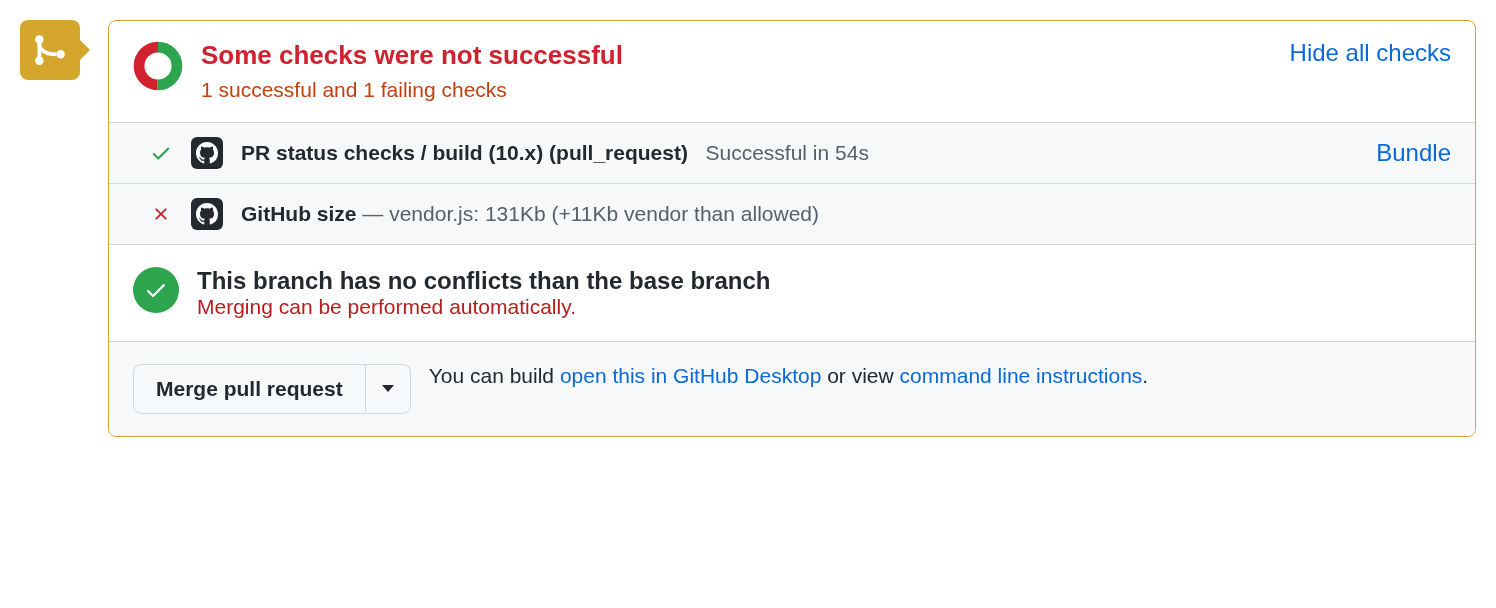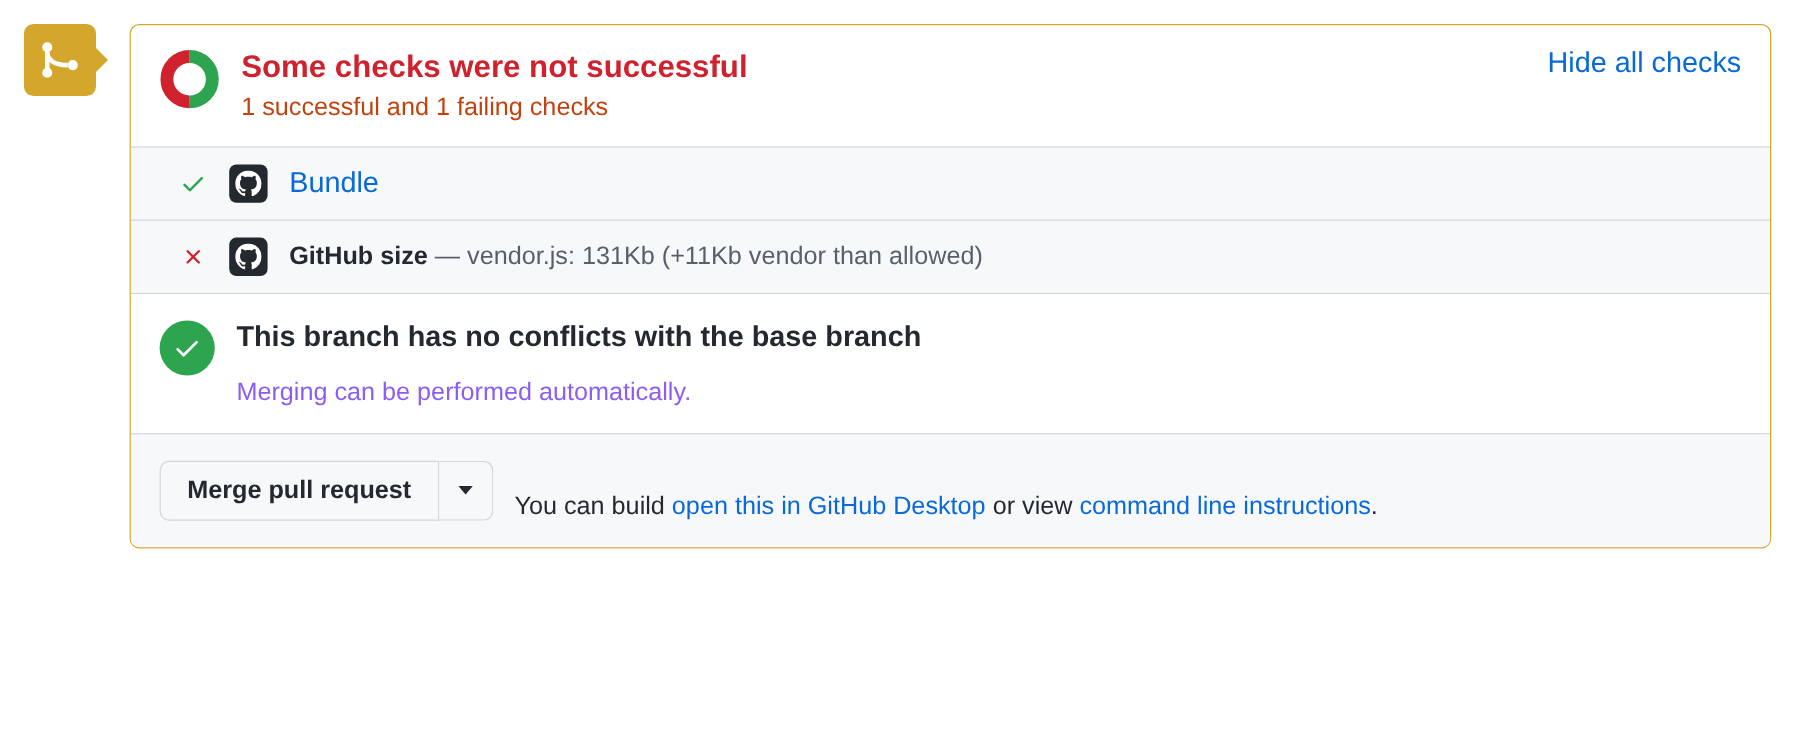--- a/index.html
+++ b/index.html
@@ -116,28 +116,28 @@
     justify-content: center;
     flex-shrink: 0;
   }
   .conflicts-title {
     font-size: 24px;
     font-weight: 600;
     color: #24292f;
   }
   .conflicts-sub {
     font-size: 21px;
-    color: #8b5cf6;
-    margin-top: 20px;
+    color: #b91c1c;
+    margin-top: 0;
   }
   .merge-footer {
     padding: 22px 24px;
     background: #f6f8fa;
     display: flex;
-    align-items: flex-end;
+    align-items: flex-start;
     gap: 18px;
     font-size: 21px;
     color: #24292f;
   }
   .btn-group {
     display: inline-flex;
   }
   .btn {
     font-size: 21px;
     font-weight: 600;
@@ -195,20 +195,23 @@
       <div class="status-icon">
         <svg width="22" height="22" viewBox="0 0 16 16" fill="#2da44e">
             <path d="M13.78 4.22a.75.75 0 0 1 0 1.06l-7.25 7.25a.75.75 0 0 1-1.06 0L2.22 9.28a.75.75 0 1 1 1.06-1.06L6 10.94l6.72-6.72a.75.75 0 0 1 1.06 0z"></path>
           </svg>
       </div>
       <div class="avatar">
         <svg width="22" height="22" viewBox="0 0 16 16" fill="#ffffff">
             <path d="M8 0C3.58 0 0 3.58 0 8c0 3.54 2.29 6.53 5.47 7.59.4.07.55-.17.55-.38 0-.19-.01-.82-.01-1.49-2.01.37-2.53-.49-2.69-.94-.09-.23-.48-.94-.82-1.13-.28-.15-.68-.52-.01-.53.63-.01 1.08.58 1.23.82.72 1.21 1.87.87 2.33.66.07-.52.28-.87.51-1.07-1.78-.2-3.64-.89-3.64-3.95 0-.87.31-1.59.82-2.15-.08-.2-.36-1.02.08-2.12 0 0 .67-.21 2.2.82.64-.18 1.32-.27 2-.27.68 0 1.36.09 2 .27 1.53-1.04 2.2-.82 2.2-.82.44 1.1.16 1.92.08 2.12.51.56.82 1.27.82 2.15 0 3.07-1.87 3.75-3.65 3.95.29.25.54.73.54 1.48 0 1.07-.01 1.93-.01 2.2 0 .21.15.46.55.38A8.013 8.013 0 0 0 16 8c0-4.42-3.58-8-8-8z"></path>
           </svg>
       </div>
+      <div class="check-text">
+        <strong>PR status checks / build (10.x) (pull_request)</strong>&nbsp;&nbsp;&nbsp;<span>Successful in 54s</span>
+      </div>
       <div class="link">Bundle</div>
     </div>
 
     <div class="check-row section">
       <div class="status-icon">
         <svg width="20" height="20" viewBox="0 0 16 16" fill="#cf222e">
             <path d="M3.72 3.72a.75.75 0 0 1 1.06 0L8 6.94l3.22-3.22a.75.75 0 1 1 1.06 1.06L9.06 8l3.22 3.22a.75.75 0 1 1-1.06 1.06L8 9.06l-3.22 3.22a.75.75 0 0 1-1.06-1.06L6.94 8 3.72 4.78a.75.75 0 0 1 0-1.06z"></path>
           </svg>
       </div>
       <div class="avatar">
@@ -221,21 +224,21 @@
       </div>
     </div>
 
     <div class="conflicts section">
       <div class="big-check">
         <svg width="24" height="24" viewBox="0 0 16 16" fill="#ffffff">
             <path d="M13.78 4.22a.75.75 0 0 1 0 1.06l-7.25 7.25a.75.75 0 0 1-1.06 0L2.22 9.28a.75.75 0 1 1 1.06-1.06L6 10.94l6.72-6.72a.75.75 0 0 1 1.06 0z"></path>
           </svg>
       </div>
       <div>
-        <div class="conflicts-title">This branch has no conflicts with the base branch</div>
+        <div class="conflicts-title">This branch has no conflicts than the base branch</div>
         <div class="conflicts-sub">Merging can be performed automatically.</div>
       </div>
     </div>
 
     <div class="merge-footer section">
       <div class="btn-group">
         <button class="btn">Merge pull request</button>
         <button class="btn caret">
           <span class="caret-icon"></span>
         </button>

